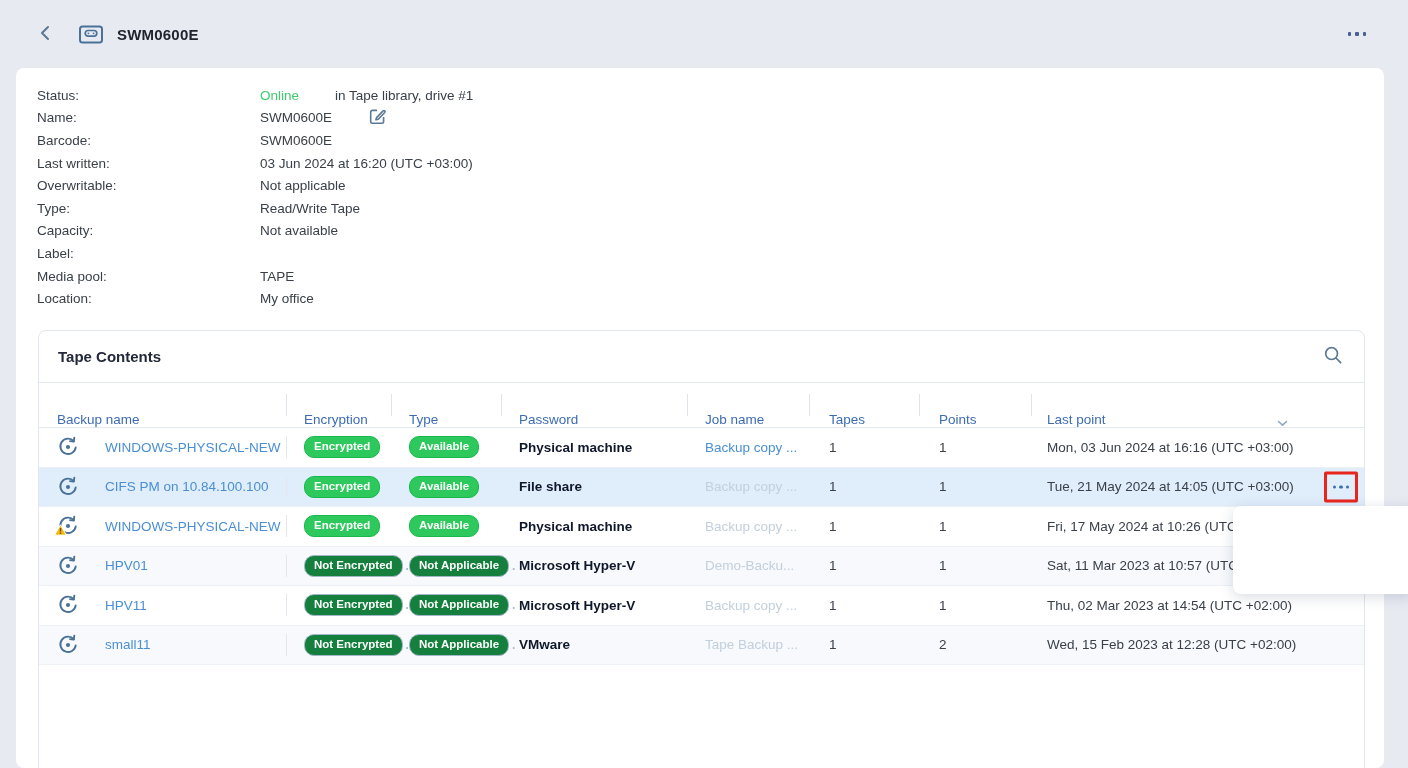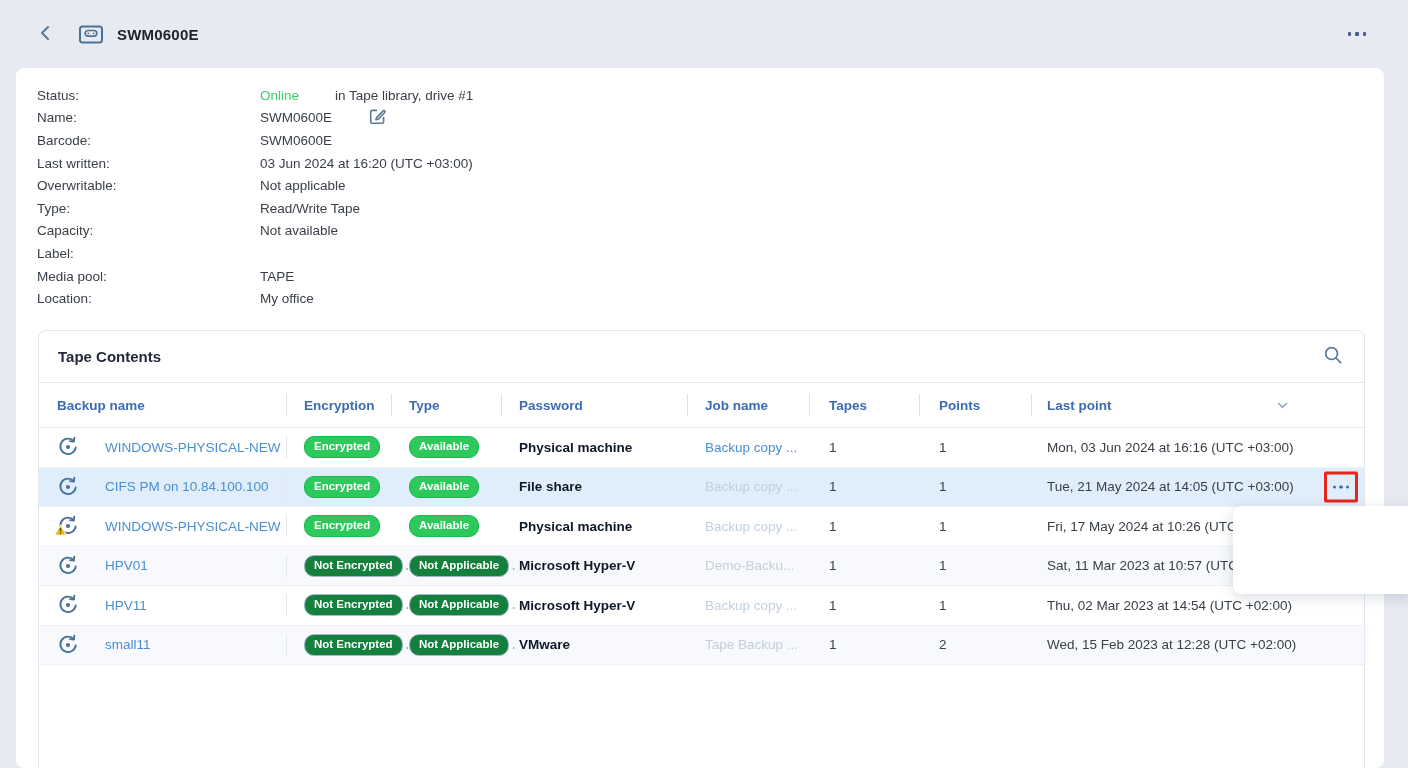--- a/index.html
+++ b/index.html
@@ -27,22 +27,22 @@
   .editbtn{background:none;border:none;cursor:pointer;margin-left:13px;padding:0;display:flex;align-items:center;}
 
   
   .panel{position:absolute;left:22px;top:262px;width:1327px;height:470px;border:1px solid #e2e6ee;border-radius:8px;background:#fff;overflow:hidden;}
   .panel-head{height:52px;display:flex;align-items:center;justify-content:space-between;padding:0 19px;border-bottom:1px solid #e2e6ee;}
   .panel-title{font-size:15px;font-weight:700;color:#23293a;margin:0;}
   .searchbtn{background:none;border:none;cursor:pointer;padding:2px;display:flex;}
 
   .grid{display:grid;grid-template-columns:247px 105px 110px 186px 122px 110px 112px minmax(0,1fr);align-items:center;}
   .thead{height:45px;border-bottom:1px solid #e4e8ef;}
-  .hcell{position:relative;height:100%;display:flex;align-items:center;padding-left:18px;
-         font-size:13.5px;font-weight:700;color:#3d6cb2;cursor:pointer;}
+  .hcell{position:relative;height:100%;display:flex;align-items:flex-end;padding-left:18px;
+         font-size:13.5px;font-weight:400;color:#3d6cb2;cursor:pointer;}
   .hcell.num{padding-left:20px;}
   .hcell:not(:first-child)::before{content:'';position:absolute;left:0;top:50%;transform:translateY(-50%);
          width:1px;height:22px;background:#dfe3ea;}
   .sortchev{margin-left:auto;margin-right:76px;display:flex;}
 
   .trow{height:39.5px;border-bottom:1px solid #edf0f5;font-size:13.5px;cursor:pointer;}
   .trow.alt{background:#f7f9fc;}
   .trow.selected{background:#e0edfb;}
   .cell{position:relative;height:100%;display:flex;align-items:center;padding-left:18px;min-width:0;overflow:visible;white-space:nowrap;}
   .cell.num{padding-left:20px;color:#3a4049;}

